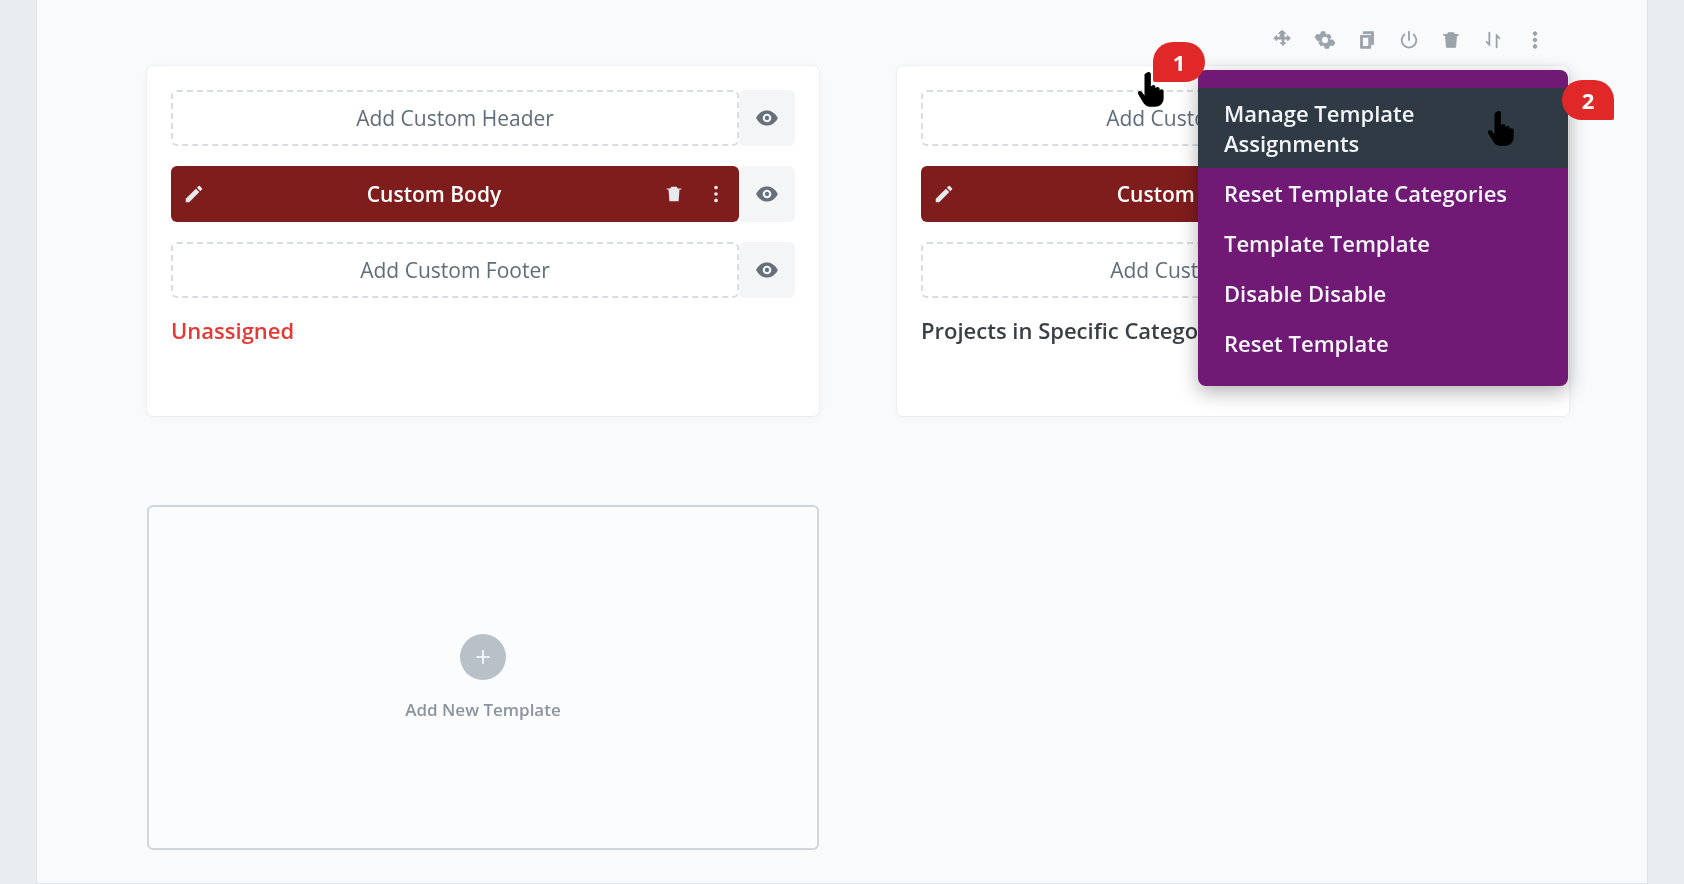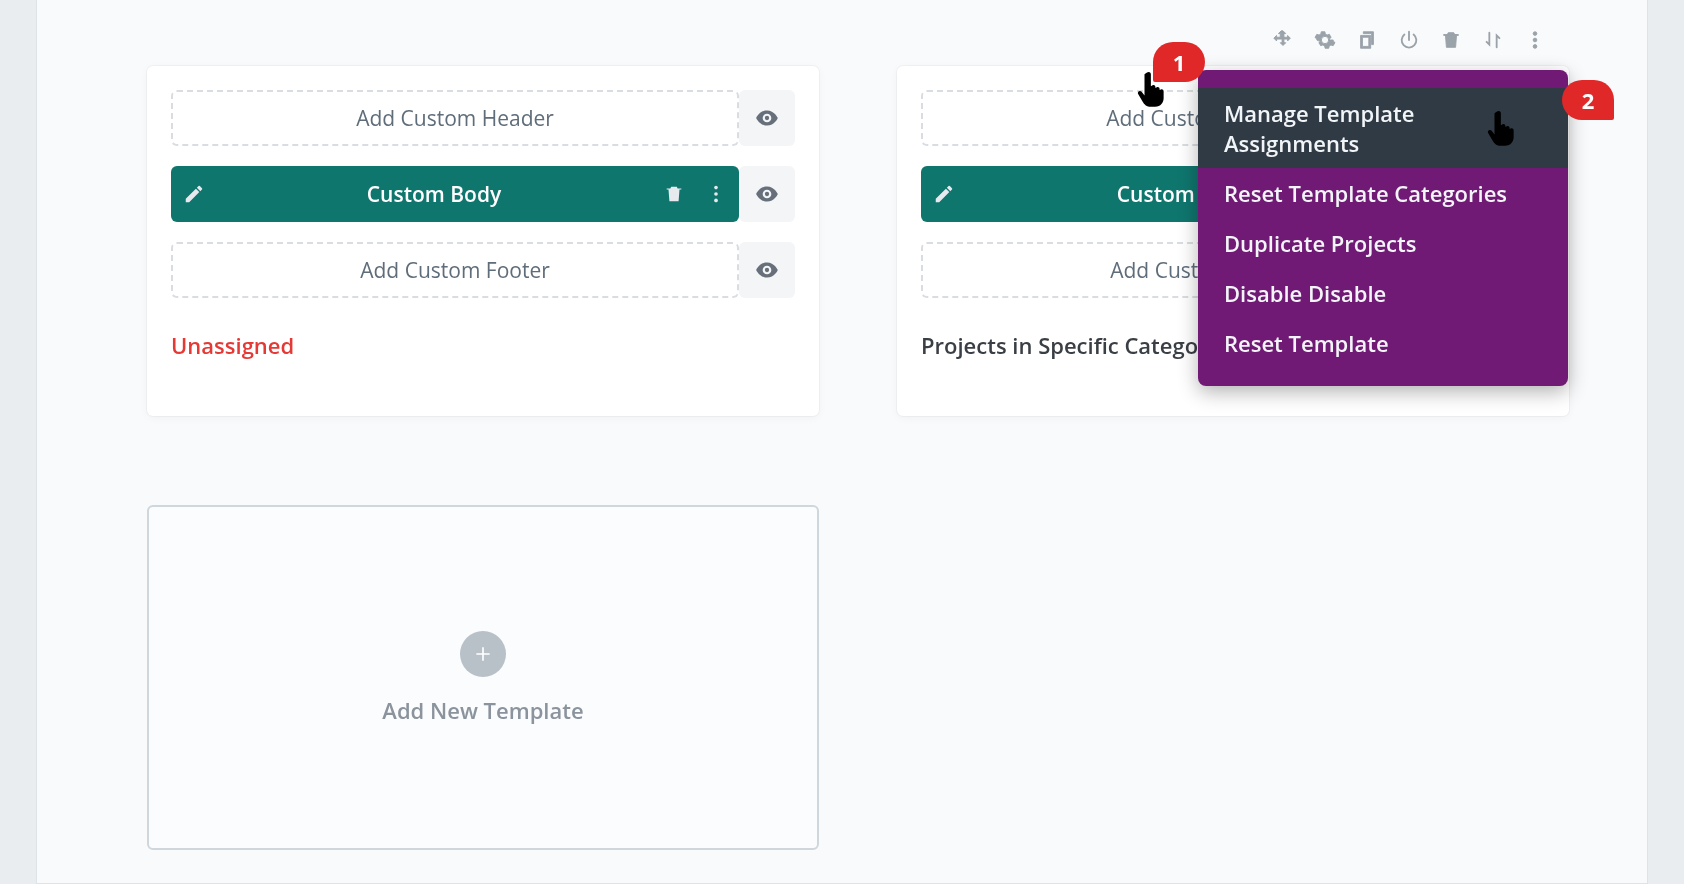--- a/index.html
+++ b/index.html
@@ -68,21 +68,21 @@
     display: flex;
     align-items: center;
     justify-content: center;
     cursor: pointer;
   }
   .eye-btn svg { width: 26px; height: 26px; fill: #666f7a; }
 
   .body-bar {
     flex: 1;
     height: 56px;
-    background: #0f766e;
+    background: #7f1d1d;
     border-radius: 6px;
     display: flex;
     align-items: center;
     color: #fff;
     font-size: 21px;
     font-weight: 600;
     position: relative;
     padding: 0 12px;
   }
   .body-bar .edit-icn,
@@ -94,21 +94,21 @@
     flex: 1;
     text-align: center;
   }
   .body-bar .right-ctl {
     display: flex;
     gap: 20px;
     align-items: center;
   }
 
   .assign-label {
-    margin-top: 32px;
+    margin-top: 17px;
     font-size: 22px;
     font-weight: 600;
   }
   .assign-unassigned { color: #e53935; }
   .assign-assigned { color: #3a3f45; }
 
   
   .tpl-toolbar {
     position: absolute;
     right: 22px;
@@ -163,21 +163,21 @@
     cursor: pointer;
   }
   .add-circle {
     width: 46px; height: 46px;
     border-radius: 50%;
     background: #b8c0c8;
     display: flex; align-items: center; justify-content: center;
   }
   .add-circle svg { width: 20px; height: 20px; fill: #fff; }
   .add-new-label {
-    font-size: 22px;
+    font-size: 17px;
     font-weight: 600;
     color: #8b949d;
     text-align: center;
   }
 
   
   .badge {
     position: absolute;
     min-width: 52px;
     height: 40px;
@@ -384,21 +384,21 @@
           </span>
         </div>
       </div>
 
       <div class="assign-label assign-assigned">Projects in Specific Categories</div>
     </div>
 
     <div class="dropdown">
       <div class="item hl">Manage Template Assignments</div>
       <div class="item">Reset Template Categories</div>
-      <div class="item">Duplicate Projects</div>
+      <div class="item">Template Template</div>
       <div class="item">Disable Disable</div>
       <div class="item">Reset Template</div>
     </div>
 
     <div class="add-new-card">
       <div class="add-circle">
         <svg viewBox="0 0 24 24">
             <path d="M11 4h2v7h7v2h-7v7h-2v-7H4v-2h7z"></path>
           </svg>
       </div>

